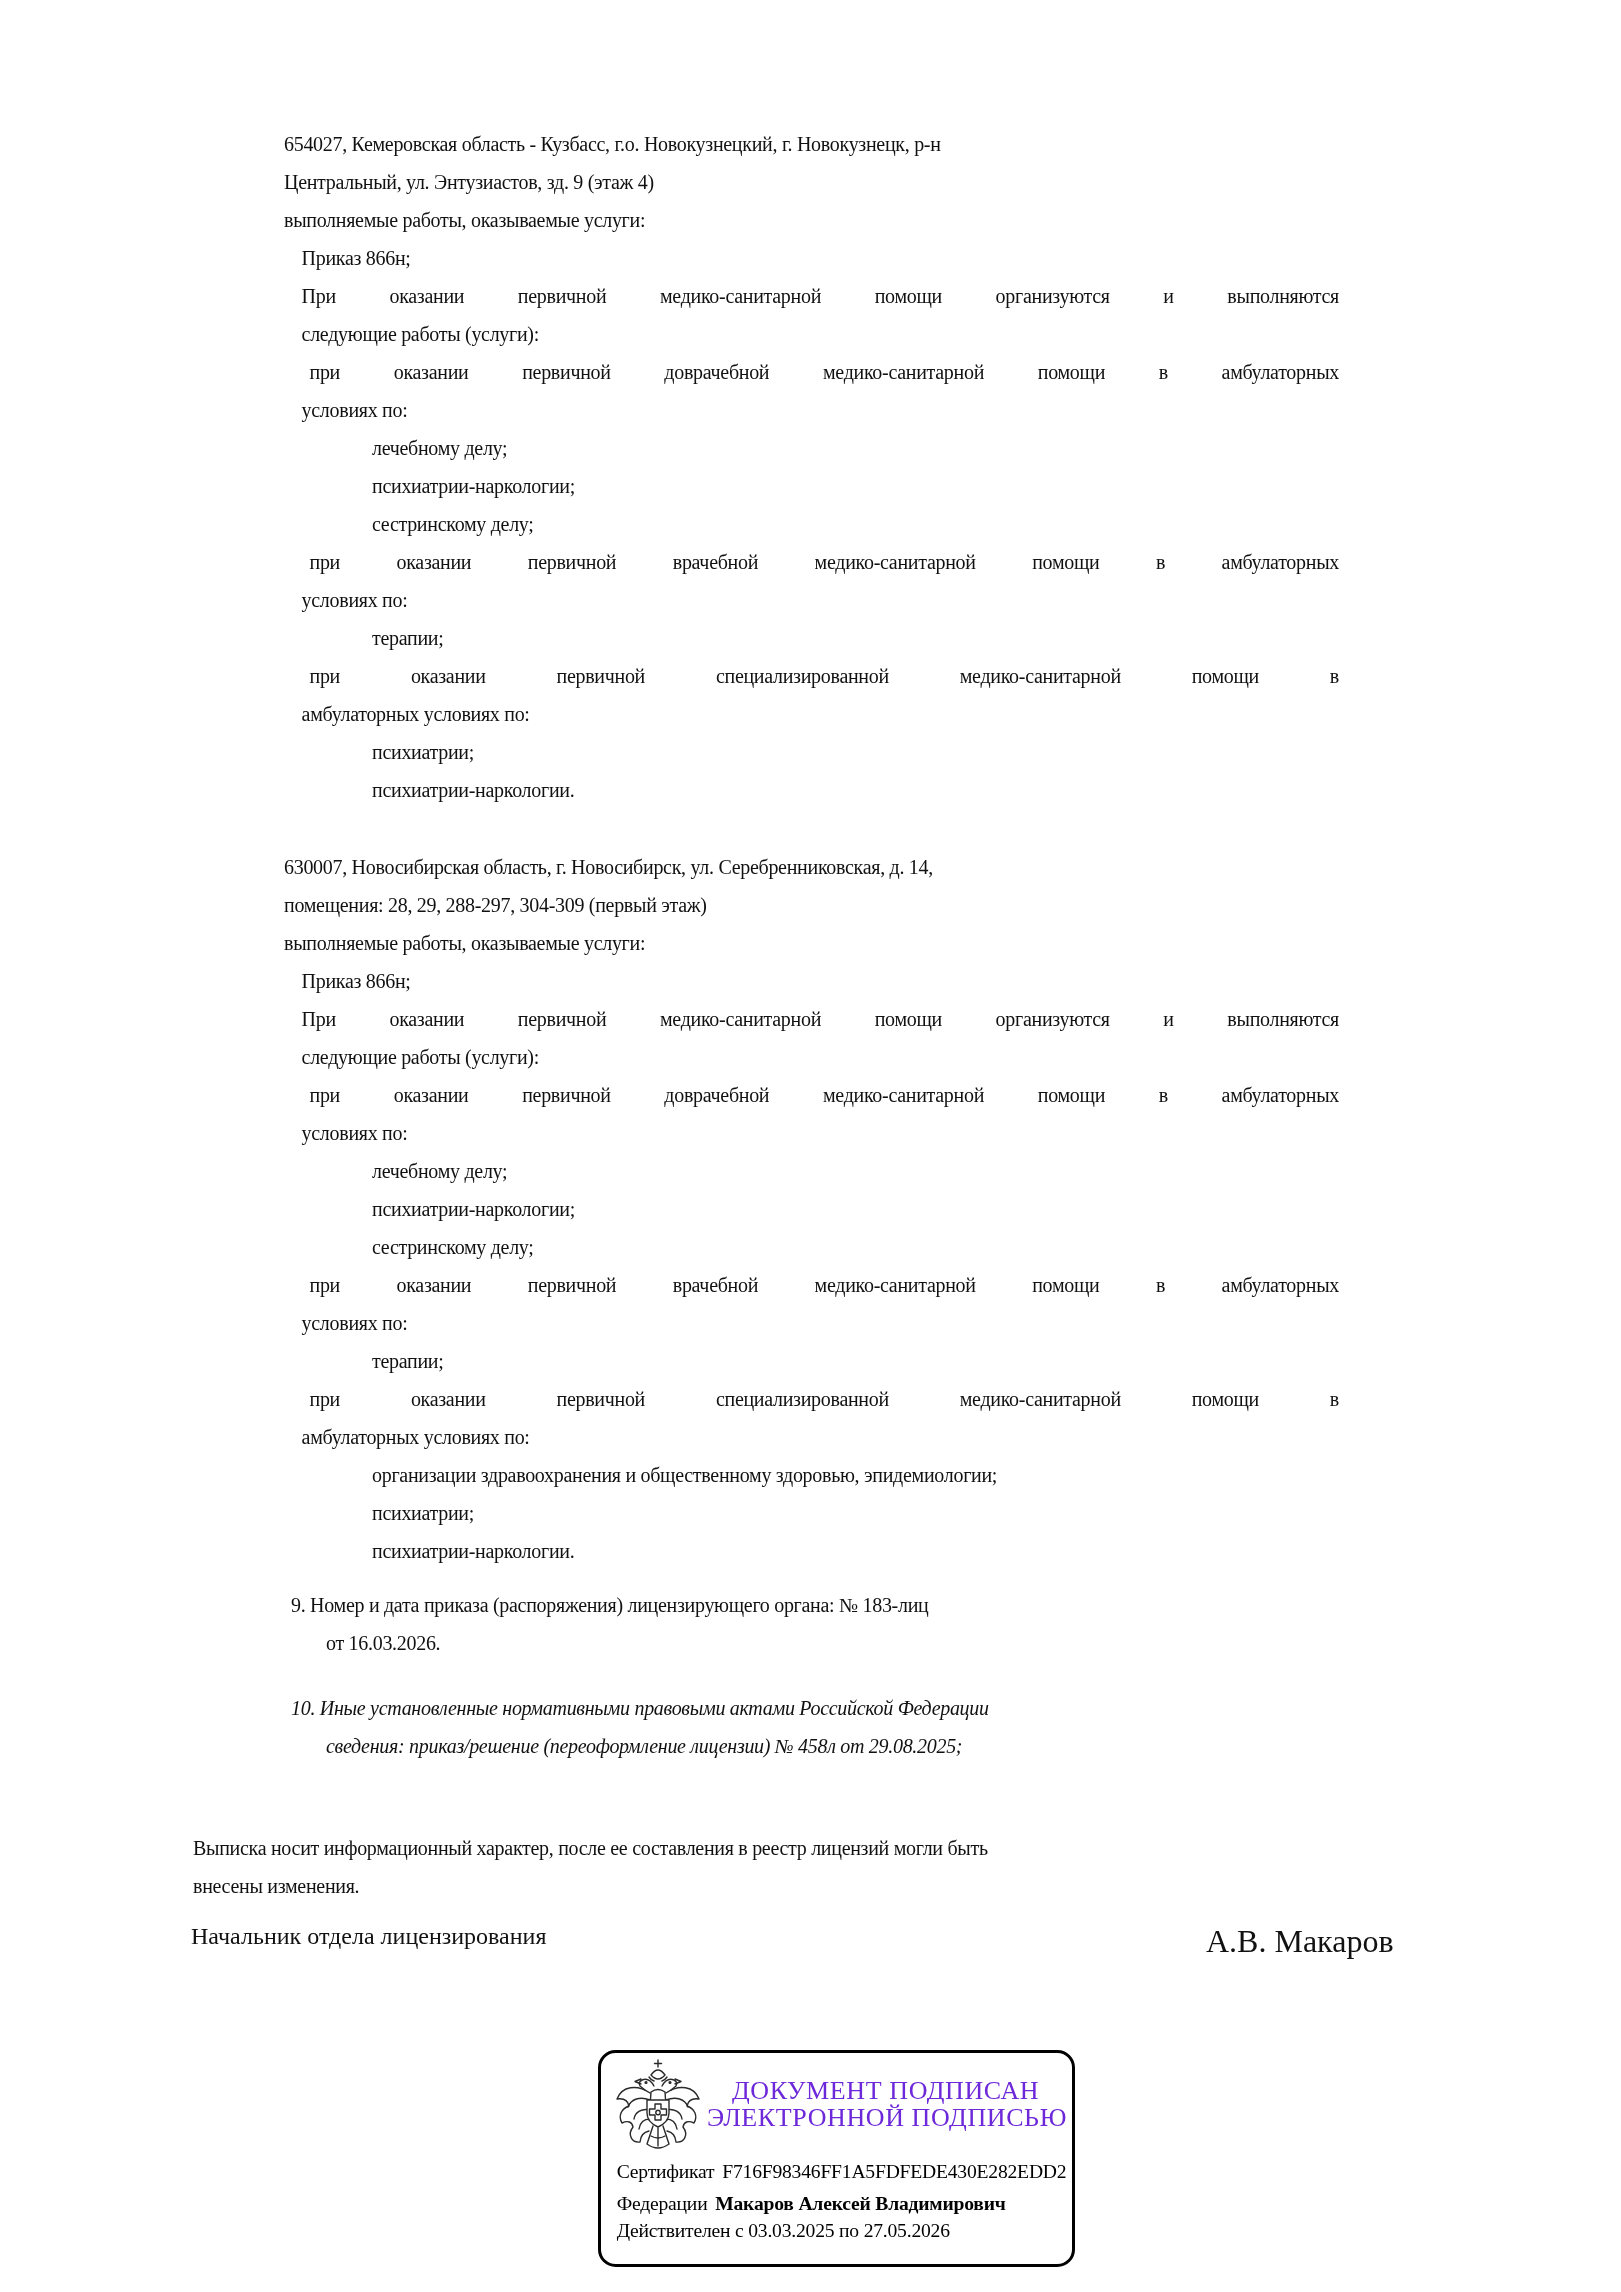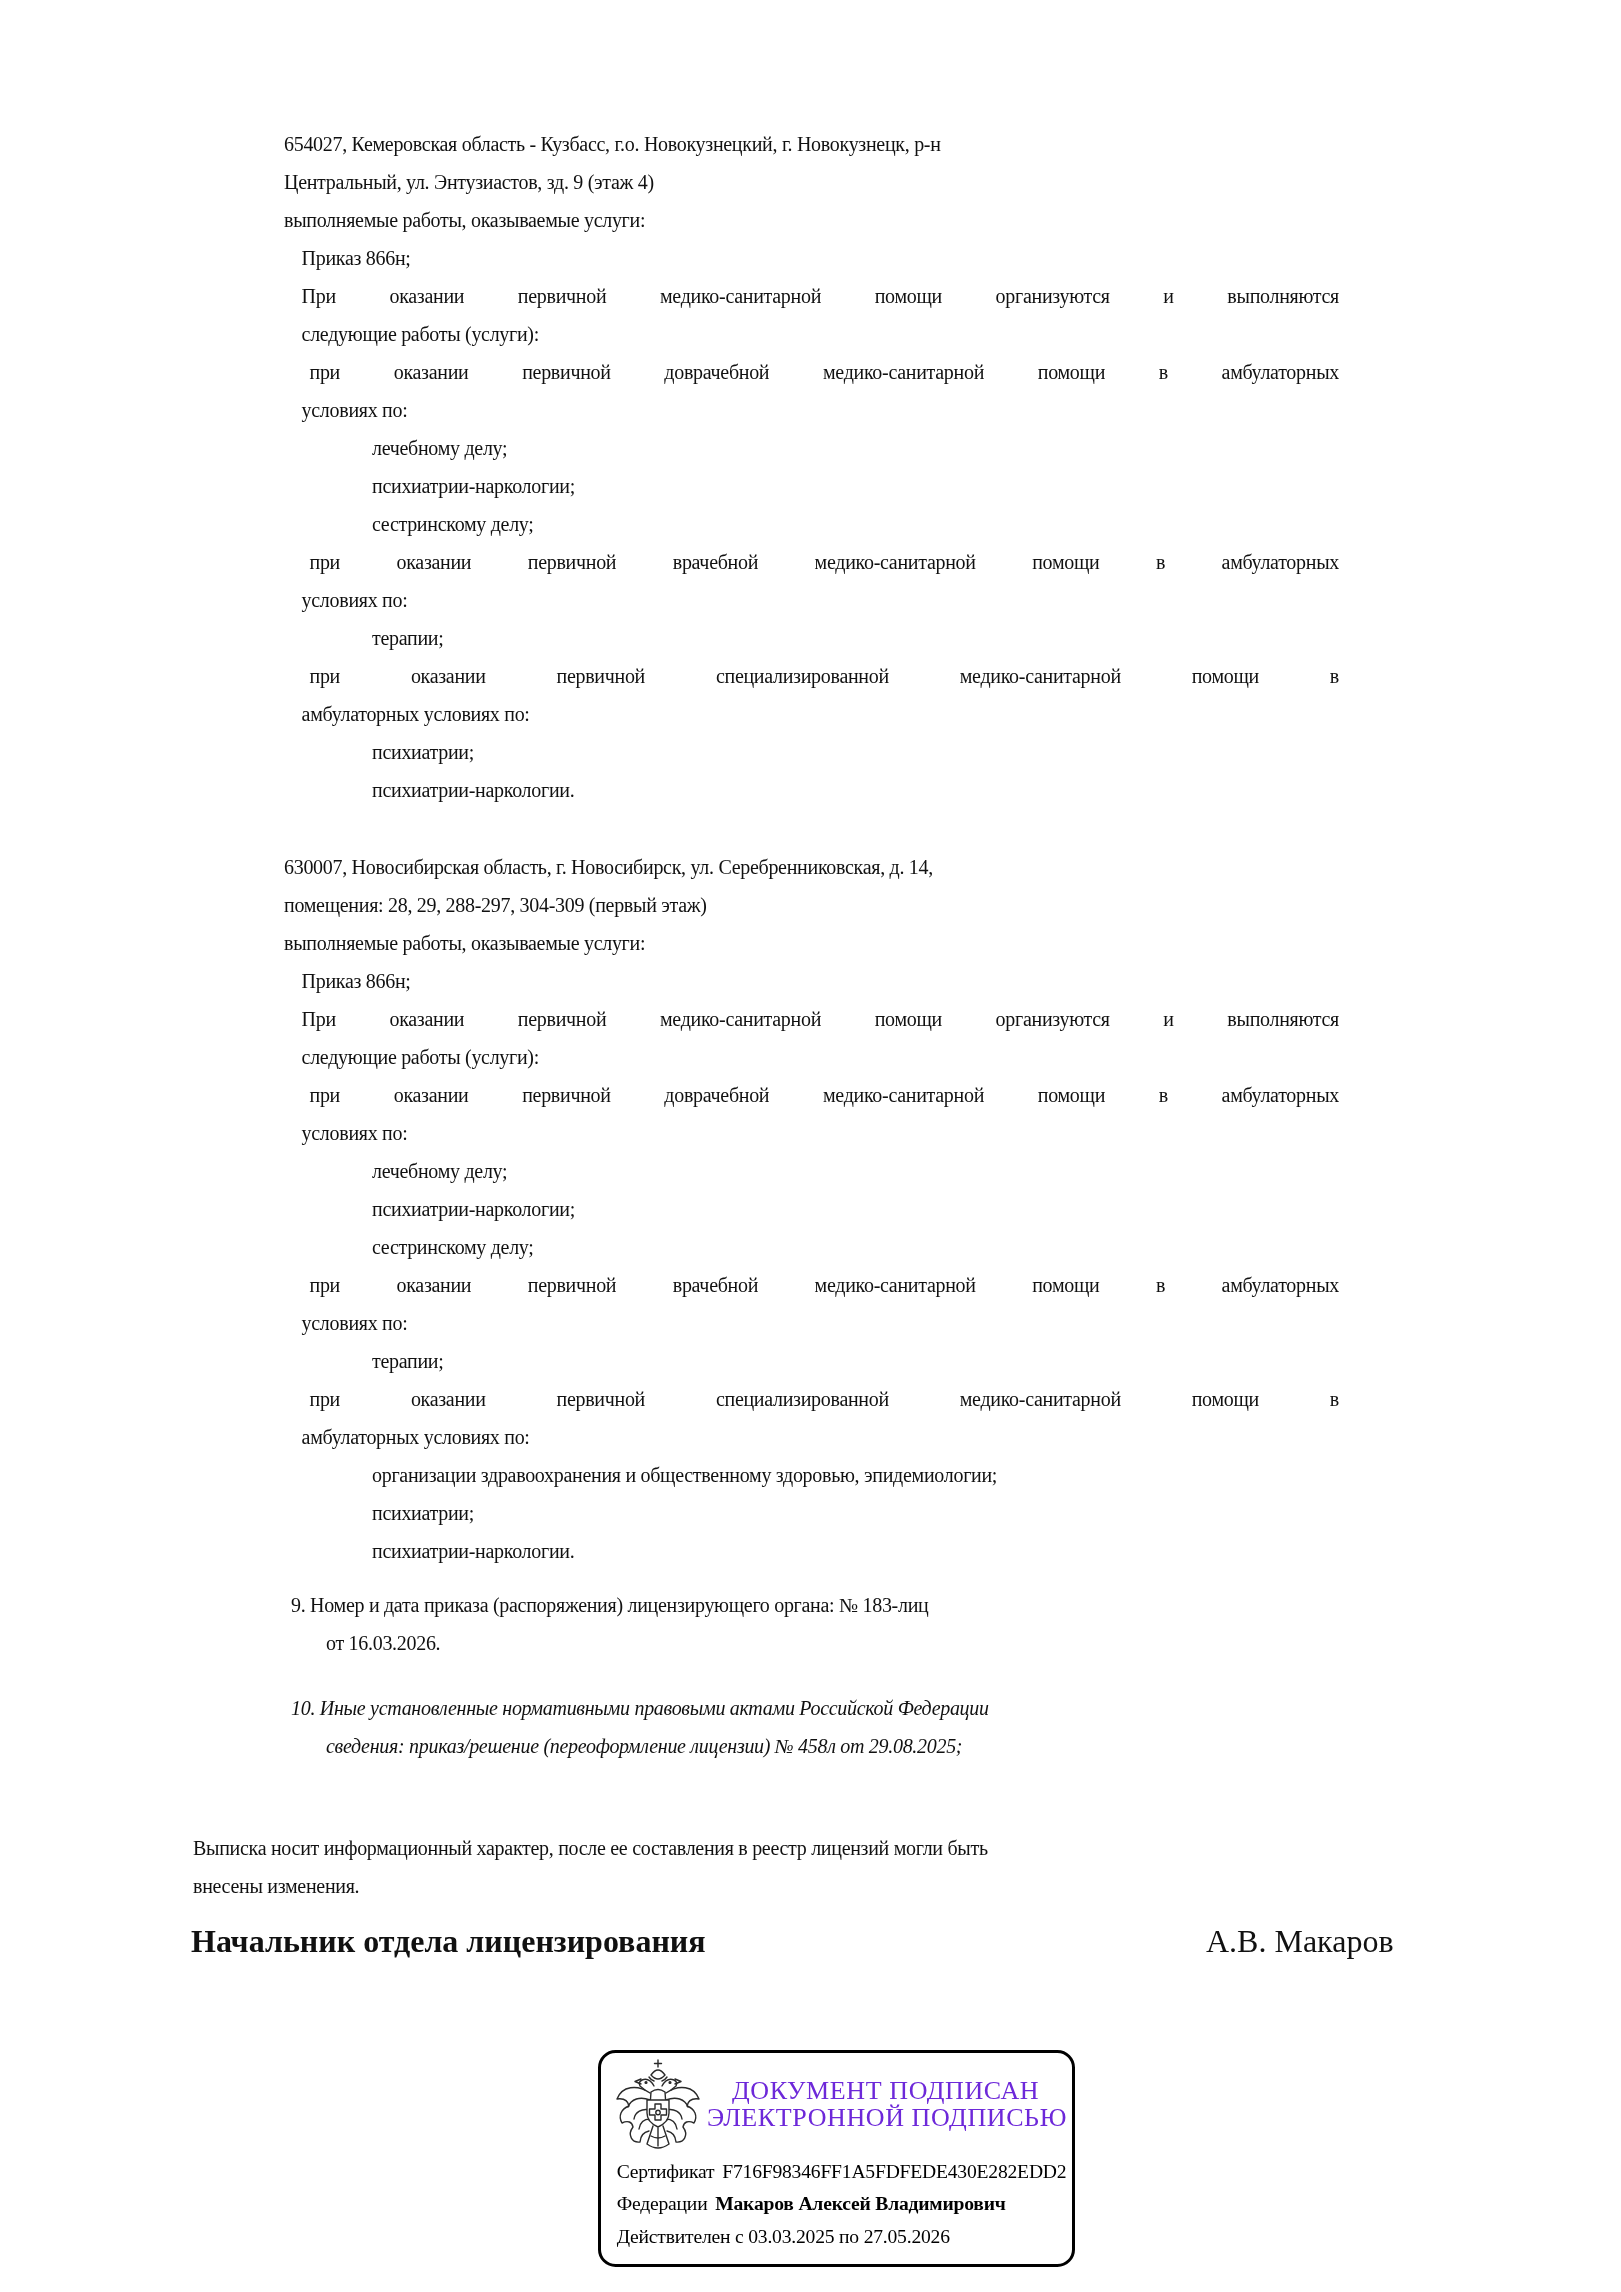--- a/index.html
+++ b/index.html
@@ -9,35 +9,35 @@
   }
   .blk{position:absolute;}
   .ln{font-size:20px;line-height:38px;letter-spacing:-0.3px;white-space:nowrap;}
   .just{text-align:justify;text-align-last:justify;white-space:normal;}
   .i1{padding-left:17.6px;}
   .i2{padding-left:25.5px;}
   .i2c{padding-left:17.6px;}
   .i3{padding-left:88px;}
   .hang{padding-left:35px;}
   .sig-row{position:absolute;top:1923px;left:0;width:1621px;height:49px;}
-  .sig-title{position:absolute;left:191px;top:0;font-size:32px;white-space:nowrap;font-weight:bold;}
+  .sig-title{position:absolute;left:191px;top:0;font-size:24px;white-space:nowrap;}
   .sig-name{position:absolute;left:1206px;top:0;font-size:32px;white-space:nowrap;}
   .stamp{
     position:absolute;left:598px;top:2050px;width:477px;height:217px;
     border:3.9px solid #000;border-radius:17.6px;box-sizing:border-box;background:#fff;
   }
   .eagle{position:absolute;left:11.8px;top:4.9px;width:90px;height:100px;}
   .stamp-title{
     position:absolute;left:106px;right:7.8px;top:25px;text-align:center;
     font-size:26px;line-height:26.5px;letter-spacing:0.6px;color:#6d28d9;white-space:nowrap;
   }
   .stamp-line{position:absolute;left:15.7px;font-size:19.6px;letter-spacing:-0.2px;white-space:nowrap;color:#000000;}
   .st-cert{top:108px;}
   .st-owner{top:140px;}
-  .st-valid{top:173px;text-align:right;}
+  .st-valid{top:167px;text-align:right;}
   .bold{font-weight:bold;}
   .lbl{margin-right:7.8px;}
 </style>
 </head>
 <body>
 
 <div class="page">
 
   <div class="blk" style="top:125px;left:284px;width:1055px;">
     <div class="ln">654027, Кемеровская область - Кузбасс, г.о. Новокузнецкий, г. Новокузнецк, р-н</div>

